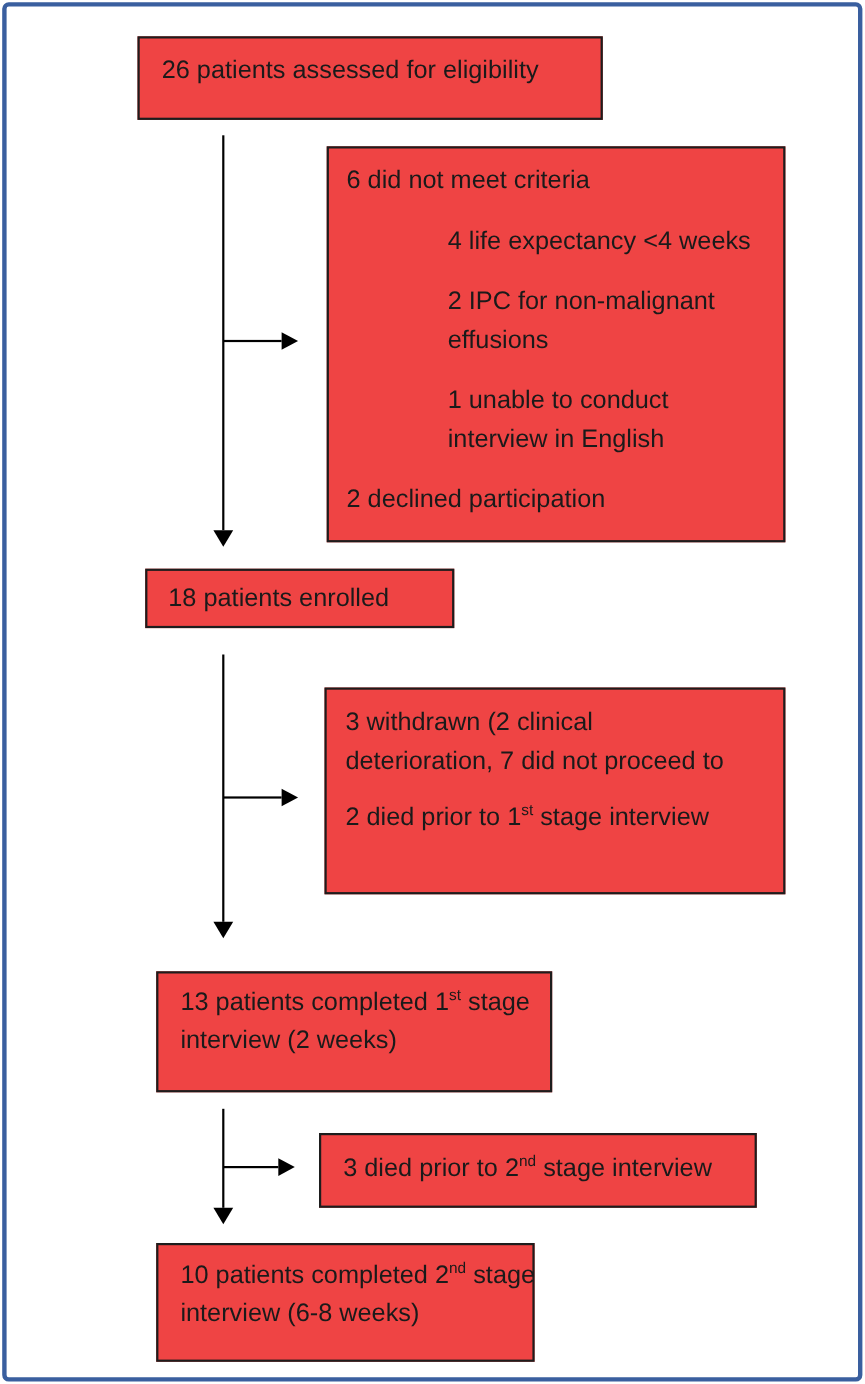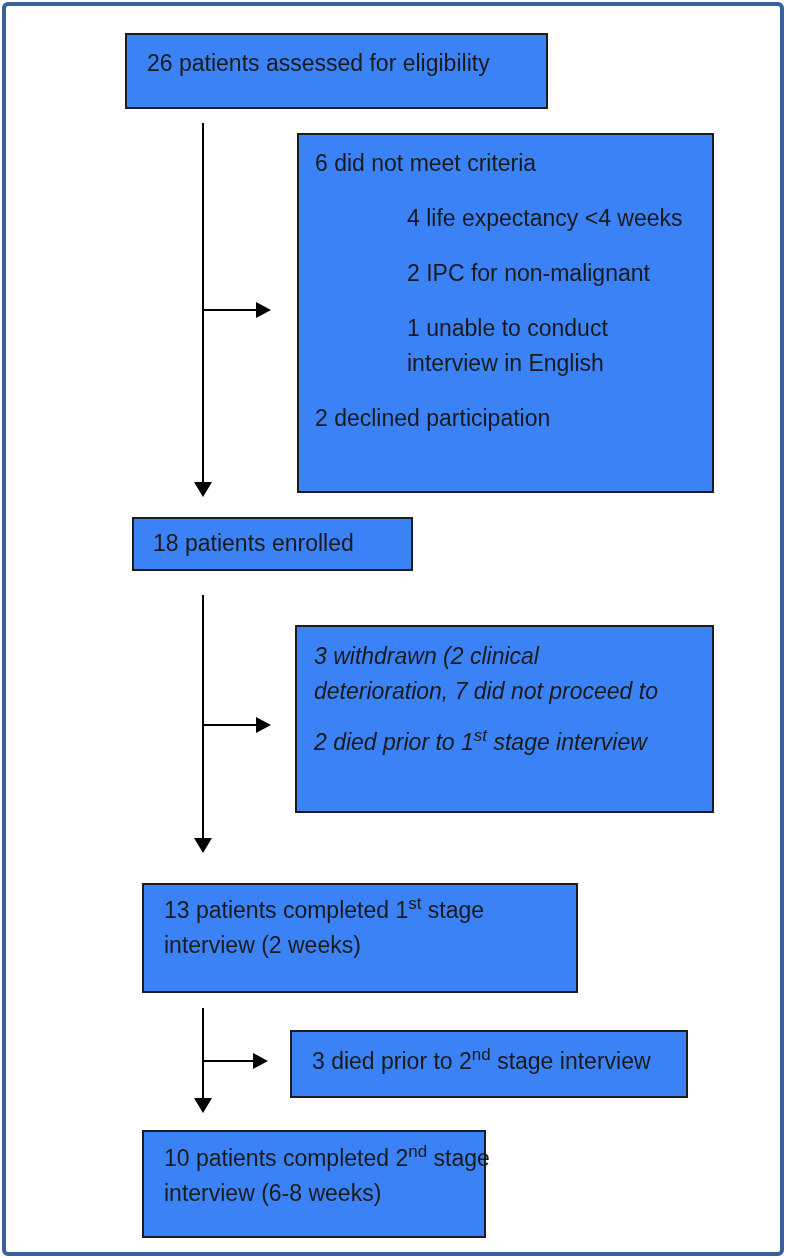--- a/index.html
+++ b/index.html
@@ -14,38 +14,38 @@
   }
   .frame {
     position: absolute;
     left: 2px; top: 2px; right: 2px; bottom: 2px;
     border: 4px solid #3A5F9F;
     border-radius: 6px;
   }
   .box {
     position: absolute;
     border: 2px solid #1d1d1d;
-    background: #3b82f6;
+    background: #ef4444;
     box-sizing: border-box;
     font-size: 23px;
     line-height: 35px;
     white-space: nowrap;
   }
   sup {
-    font-size: 17px;
+    font-size: 14px;
     line-height: 0;
   }
   
   #box-assessed  { left: 125px; top: 33px;   width: 423px; height: 76px;  padding: 11px 8px 0 20px; }
   #box-enrolled  { left: 132px; top: 517px;  width: 281px; height: 54px;  padding: 7px 0 0 19px; }
-  #box-stage1    { left: 142px; top: 883px;  width: 436px; height: 110px; padding: 8px 8px 0 20px; }
+  #box-stage1    { left: 142px; top: 883px;  width: 360px; height: 110px; padding: 8px 8px 0 20px; }
   #box-stage2    { left: 142px; top: 1130px; width: 344px; height: 108px; padding: 9px 8px 0 20px; }
   
   #box-exclusion1 { left: 297px; top: 133px;  width: 417px; height: 360px; padding: 11px 12px 0 16px; }
-  #box-exclusion2 { left: 295px; top: 625px;  width: 419px; height: 188px; padding: 12px 12px 0 17px; font-style: italic; }
+  #box-exclusion2 { left: 295px; top: 625px;  width: 419px; height: 188px; padding: 12px 12px 0 17px; }
   #box-exclusion3 { left: 290px; top: 1030px; width: 398px; height: 68px;  padding: 12px 8px 0 20px; }
   .reason   { margin-left: 92px; margin-top: 20px; }
   .sb-footer { margin-top: 20px; }
   .para2    { margin-top: 16px; }
   
   .vline { position: absolute; left: 202px; width: 2px; background: #000; }
   #v1 { top: 123px;  height: 359px; }
   #v2 { top: 595px;  height: 243px; }
   #v3 { top: 1008px; height: 90px; }
   .hline { position: absolute; left: 203px; height: 2px; background: #000; }
@@ -82,20 +82,21 @@
     <span>26 patients assessed for eligibility</span>
   </div>
 
   <div class="box" id="box-exclusion1">
     <div>6 did not meet criteria</div>
     <div class="reason">
       <div>4 life expectancy &lt;4 weeks</div>
     </div>
     <div class="reason">
       <div>2 IPC for non-malignant</div>
+      <div>effusions</div>
     </div>
     <div class="reason">
       <div>1 unable to conduct</div>
       <div>interview in English</div>
     </div>
     <div class="sb-footer">2 declined participation</div>
   </div>
 
   <div class="box" id="box-enrolled">
     <span>18 patients enrolled</span>

